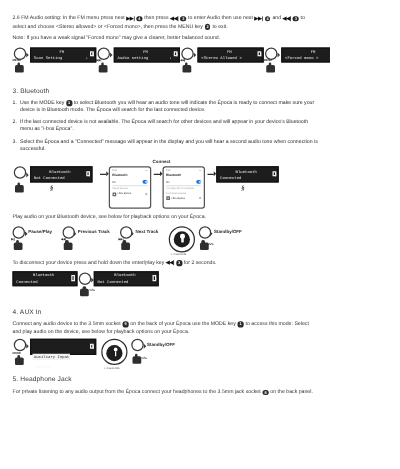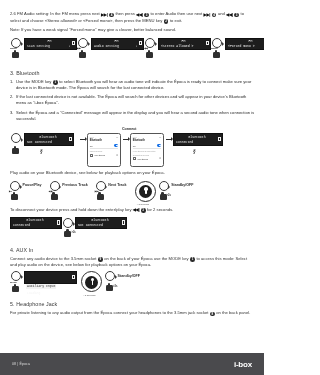--- a/index.html
+++ b/index.html
@@ -699,17 +699,13 @@
 
   <div class="sec-head">5. Headphone Jack</div>
   <div class="body-text para">
     <span>For private listening to any audio output from the Época connect your headphones to the 3.5mm jack socket</span>
     <span class="circnum">8</span>
     <span>on the back panel.</span>
   </div>
 
  </div>
 
- <div class="footer">
-   <div class="pg">08 | Época</div>
-   <div class="brand">i-box</div>
- </div>
 </div>
 
 </body></html>

